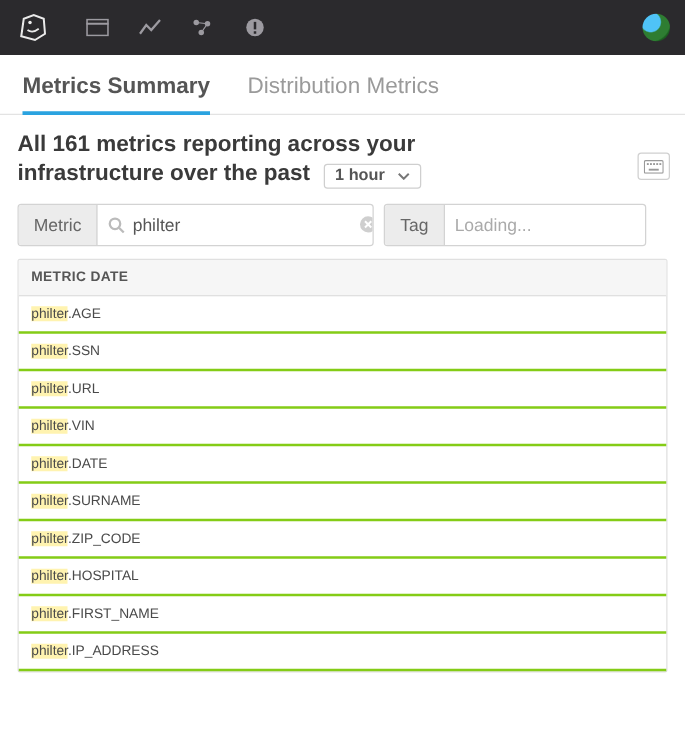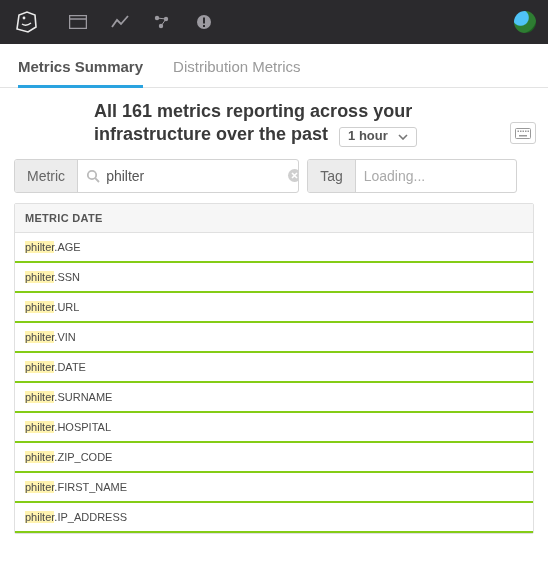--- a/index.html
+++ b/index.html
@@ -39,37 +39,36 @@
     background: radial-gradient(circle at 30% 30%, #4fc3f7 0 35%, #2e7d32 40% 70%, #1b5e20 75% 100%);
   }
   .tabs {
     display: flex;
     gap: 30px;
     padding: 14px 18px 0 18px;
     border-bottom: 1px solid #e3e3e3;
   }
   .tab {
     padding-bottom: 10px;
-    font-size: 15px;
+    font-size: 18px;
     color: #9a9a9a;
     cursor: pointer;
   }
   .tab.active {
     color: #555;
     font-weight: 600;
     border-bottom: 3px solid #2aa3e0;
     margin-bottom: -1px;
   }
   .heading-row {
     padding: 12px 14px 8px 14px;
     display: flex;
     flex-wrap: wrap;
     align-items: center;
     gap: 6px;
-    justify-content: flex-end;
   }
   .heading-text {
     font-size: 18px;
     font-weight: 700;
     color: #3a3a3a;
     line-height: 1.3;
     max-width: 440px;
   }
   .time-select {
     display: inline-flex;
@@ -266,18 +265,18 @@
 
 <div class="table">
   <div class="thead">METRIC DATE</div>
   <div id="rows">
       <div class="trow"><span class="hl">philter</span><span>.AGE</span></div>
       <div class="trow"><span class="hl">philter</span><span>.SSN</span></div>
       <div class="trow"><span class="hl">philter</span><span>.URL</span></div>
       <div class="trow"><span class="hl">philter</span><span>.VIN</span></div>
       <div class="trow"><span class="hl">philter</span><span>.DATE</span></div>
       <div class="trow"><span class="hl">philter</span><span>.SURNAME</span></div>
+      <div class="trow"><span class="hl">philter</span><span>.ZIP_CODE</span></div>
       <div class="trow"><span class="hl">philter</span><span>.HOSPITAL</span></div>
-      <div class="trow"><span class="hl">philter</span><span>.ZIP_CODE</span></div>
       <div class="trow"><span class="hl">philter</span><span>.FIRST_NAME</span></div>
       <div class="trow"><span class="hl">philter</span><span>.IP_ADDRESS</span></div>
     </div>
 </div>
 
 </body></html>

